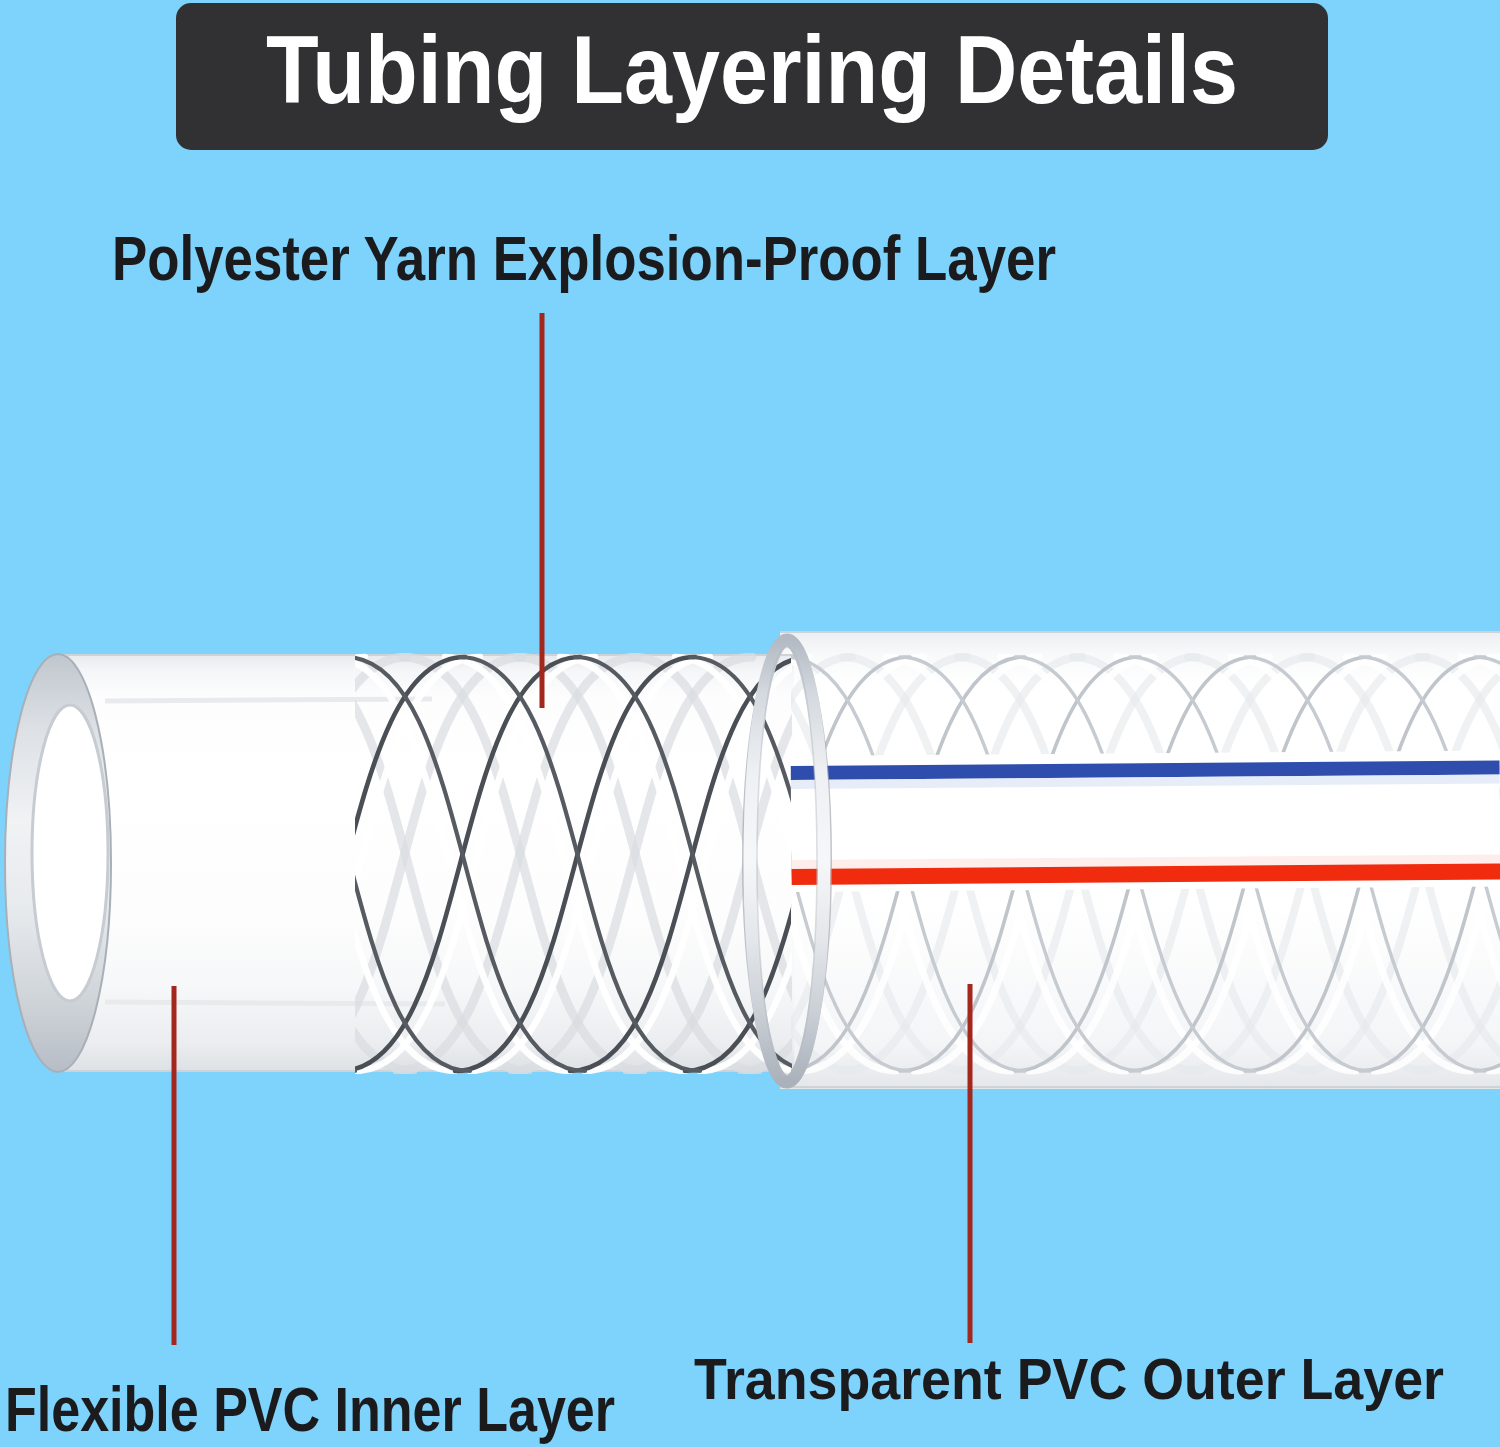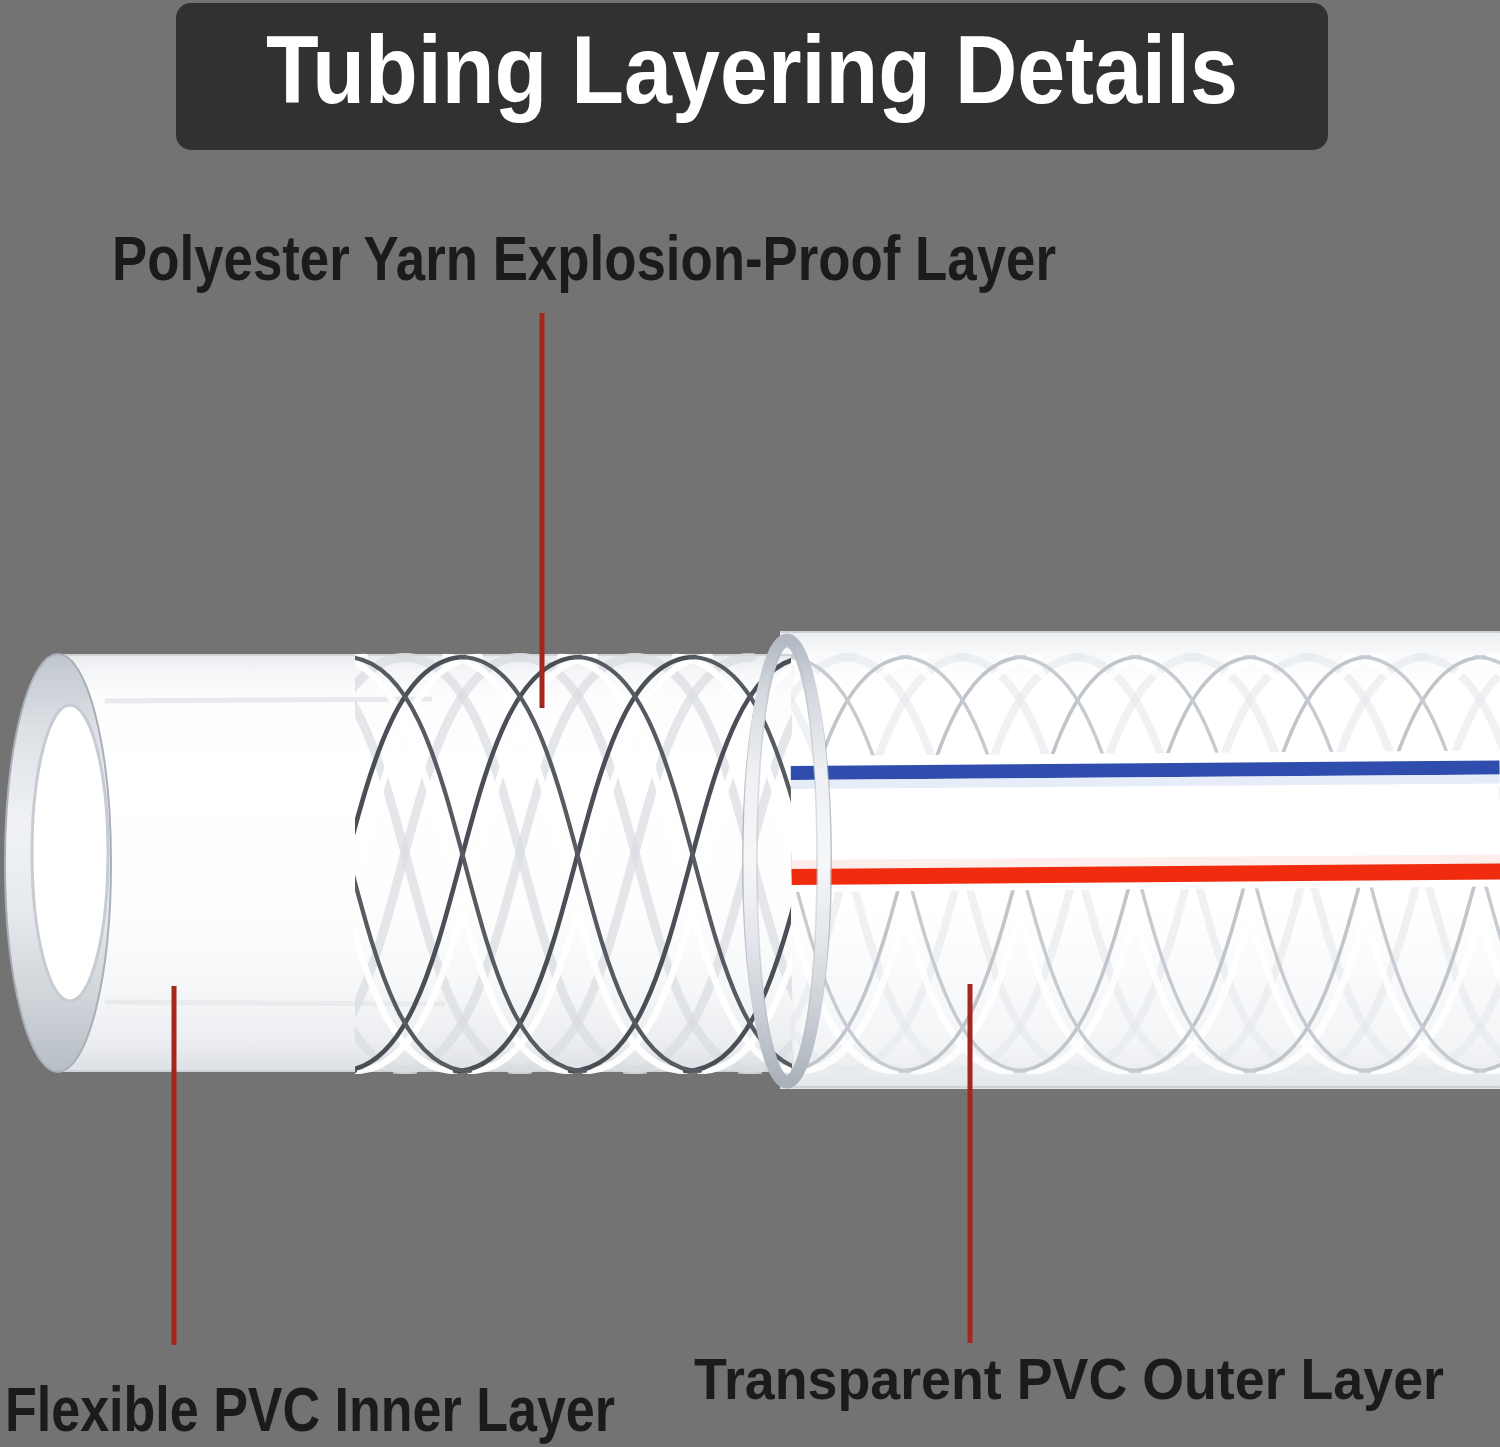--- a/index.html
+++ b/index.html
@@ -1,17 +1,17 @@
 <!DOCTYPE html>
 <html><head>
 <meta charset="utf-8">
 <style>
   html,body{margin:0;padding:0;background:#ffffff;}
   body{width:1500px;height:1447px;overflow:hidden;font-family:"Liberation Sans",sans-serif;}
-  #stage{position:relative;width:1500px;height:1447px;background:#737373;}
+  #stage{position:relative;width:1500px;height:1447px;background:#7dd3fc;}
   svg text{font-family:"Liberation Sans","DejaVu Sans",sans-serif;font-weight:700;}
 </style>
 </head>
 <body>
 
 <div id="stage">
 <svg width="1500" height="1447" viewBox="0 0 1500 1447">
   <defs>
     <linearGradient id="innerShade" x1="0" y1="0" x2="0" y2="1">
       <stop offset="0" stop-color="#e7e9ec"></stop>

